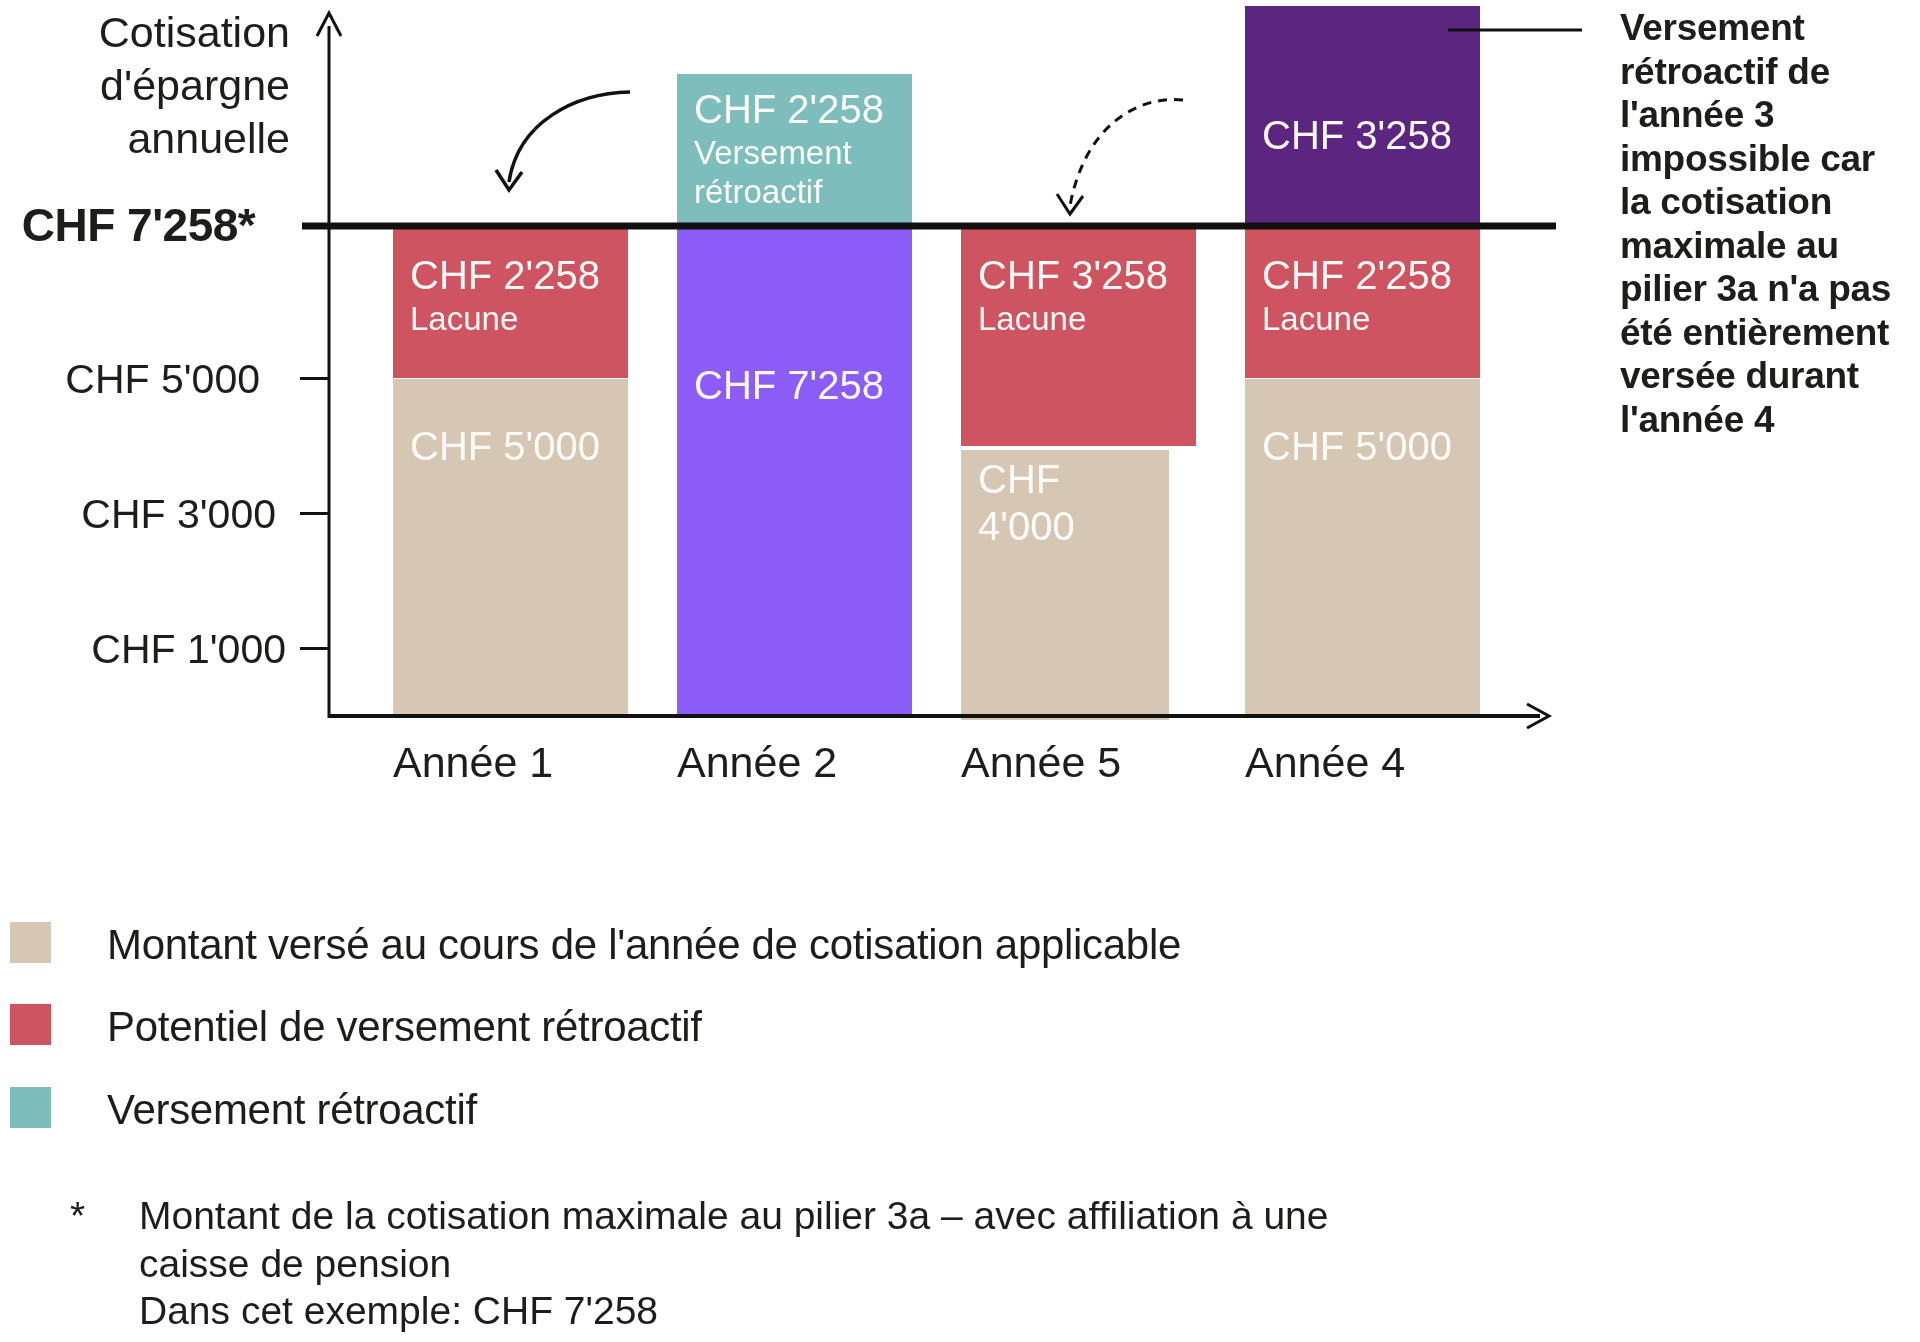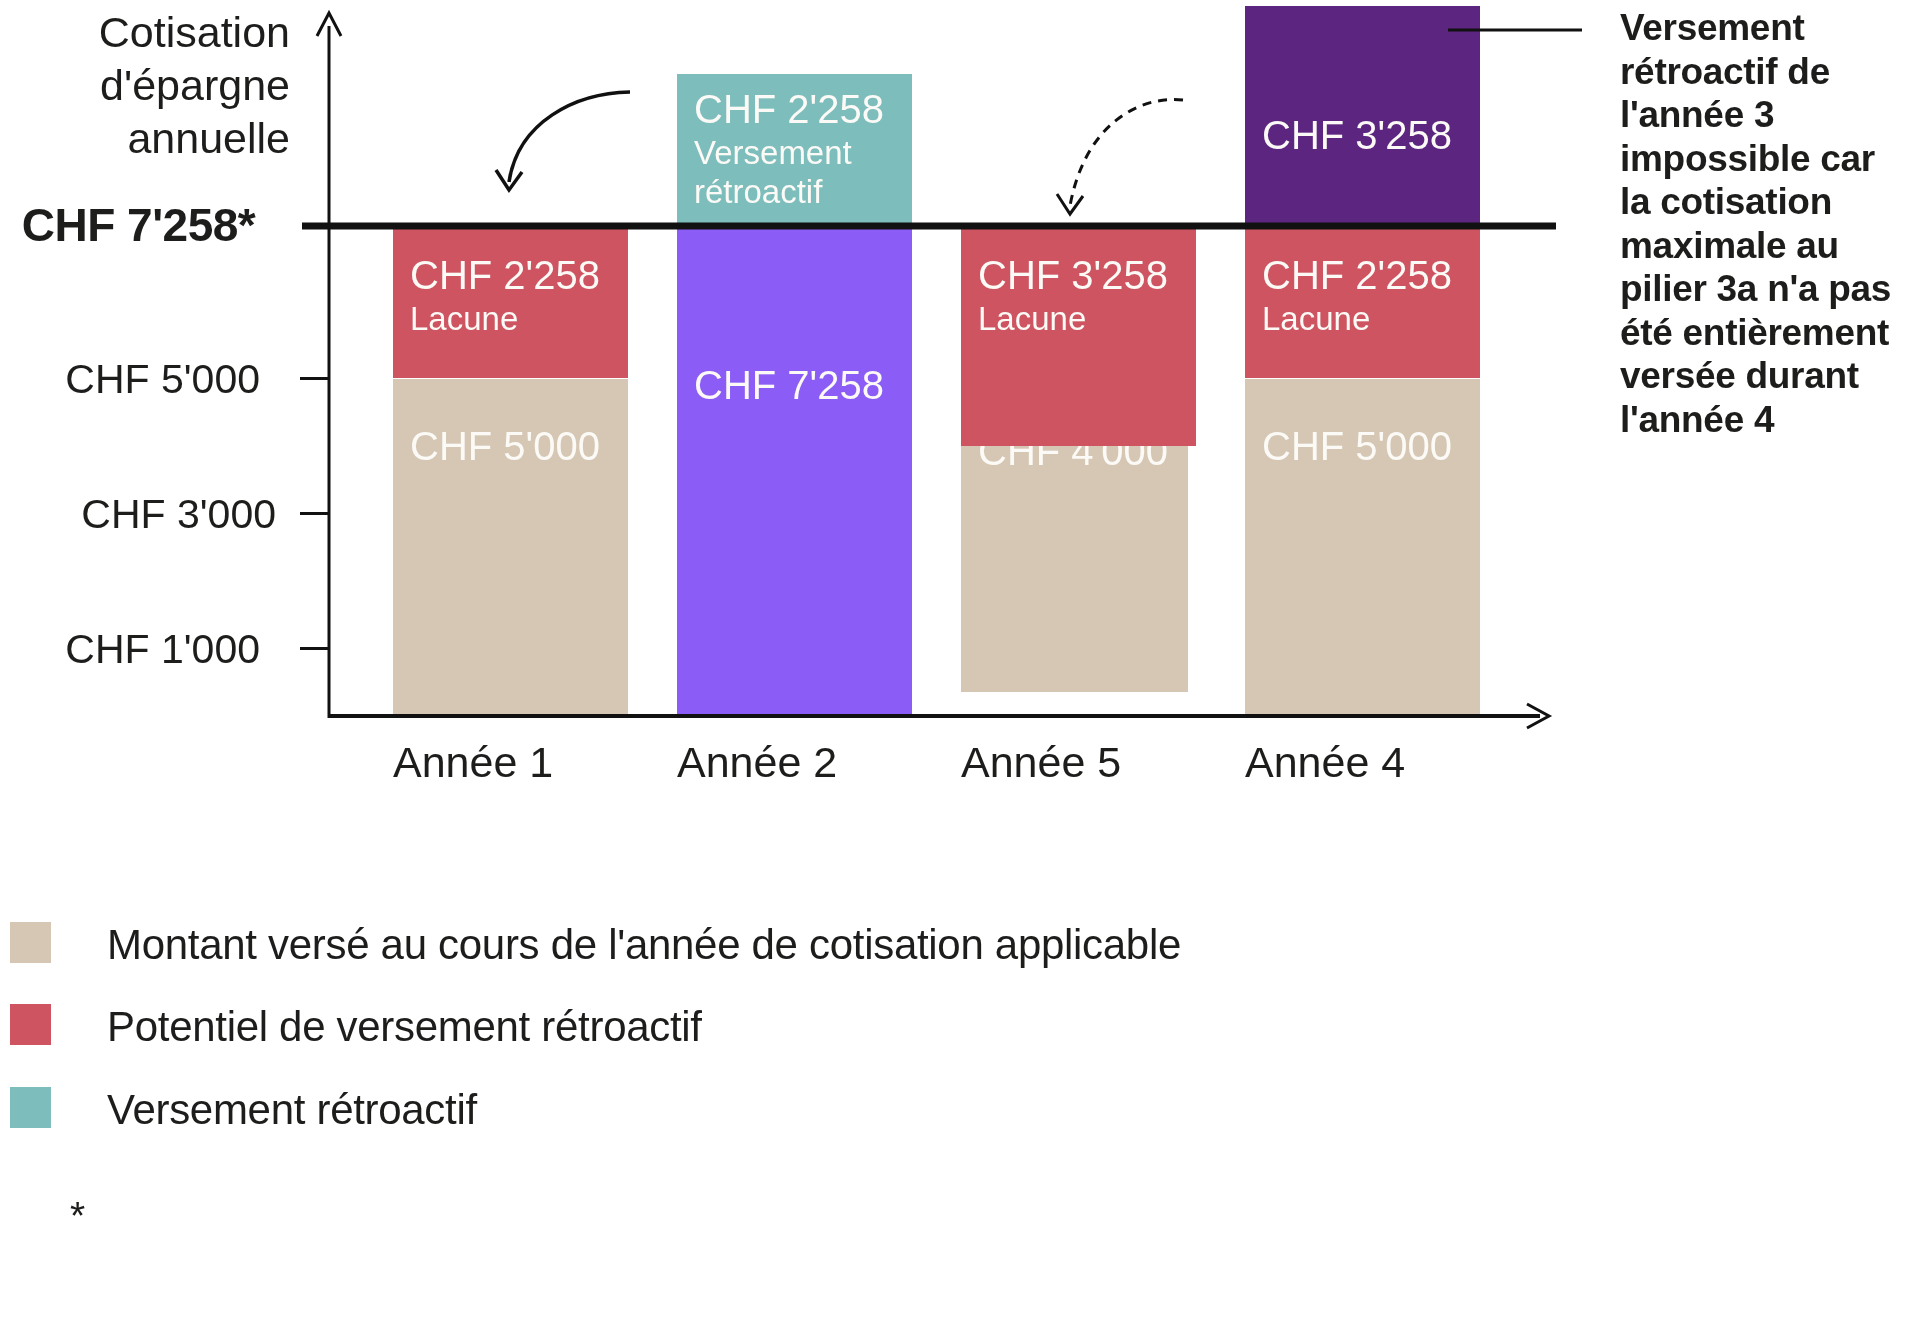--- a/index.html
+++ b/index.html
@@ -41,21 +41,21 @@
         <div class="seg-label" style="top: 26px;">CHF 2'258<div class="seg-sublabel">Lacune</div></div>
       </div>
       <div class="abs cat-label" style="left: 393px; width: 235px;">Année 1</div>
       <div class="bar-seg" style="left: 677px; top: 226.085px; width: 235px; height: 489.915px; background: #8b5cf6;">
         <div class="seg-label" style="top: 136px;">CHF 7'258</div>
       </div>
       <div class="bar-seg" style="left: 677px; top: 73.67px; width: 235px; height: 152.415px; background: rgb(125, 189, 188);">
         <div class="seg-label" style="top: 12px;">CHF 2'258<div class="seg-sublabel">Versement rétroactif</div></div>
       </div>
       <div class="abs cat-label" style="left: 677px; width: 235px;">Année 2</div>
-      <div class="bar-seg" style="left: 961px; top: 422px; width: 227px; height: 270px; background: rgb(213, 199, 180);">
+      <div class="bar-seg" style="left: 961px; top: 450px; width: 208px; height: 270px; background: rgb(213, 199, 180);">
         <div class="seg-label" style="top: 6px;">CHF 4'000</div>
       </div>
       <div class="bar-seg" style="left: 961px; top: 226.085px; width: 235px; height: 219.915px; background: rgb(205, 84, 96);">
         <div class="seg-label" style="top: 26px;">CHF 3'258<div class="seg-sublabel">Lacune</div></div>
       </div>
       <div class="abs cat-label" style="left: 961px; width: 235px;">Année 5</div>
       <div class="bar-seg" style="left: 1245px; top: 378.5px; width: 235px; height: 337.5px; background: rgb(213, 199, 180);">
         <div class="seg-label" style="top: 44px;">CHF 5'000</div>
       </div>
       <div class="bar-seg" style="left: 1245px; top: 226.085px; width: 235px; height: 152.415px; background: rgb(205, 84, 96);">
@@ -90,21 +90,21 @@
     <line x1="1448" y1="30" x2="1582" y2="30" stroke="#111111" stroke-width="3"></line>
   </svg>
 
   <div id="ylabel" class="abs pre">Cotisation
 d'épargne
 annuelle</div>
   <div id="maxlabel" class="abs">CHF 7'258*</div>
   <div id="tick-labels-layer" class="abs" style="left:0;top:0;">
       <div class="abs ytick-label" style="top: 353.5px;">CHF 5'000</div>
       <div class="abs ytick-label" style="top: 488.5px; margin-left: 16px;">CHF 3'000</div>
-      <div class="abs ytick-label" style="top: 623.5px;">CHF 1'000</div>
+      <div class="abs ytick-label" style="top: 623.5px; padding-left: 26px;">CHF 1'000</div>
     </div>
 
   <div id="side-note" class="abs pre">Versement
 rétroactif de
 l'année 3
 impossible car
 la cotisation
 maximale au
 pilier 3a n'a pas
 été entièrement
@@ -114,14 +114,17 @@
   <div id="legend">
     <div class="legend-swatch" style="top: 922px; background: rgb(213, 199, 180);"></div>
     <div class="legend-label" style="top:920px;">Montant versé au cours de l'année de cotisation applicable</div>
     <div class="legend-swatch" style="top: 1004px; background: rgb(205, 84, 96);"></div>
     <div class="legend-label" style="top:1002px;">Potentiel de versement rétroactif</div>
     <div class="legend-swatch" style="top: 1087px; background: rgb(125, 189, 188);"></div>
     <div class="legend-label" style="top:1085px;">Versement rétroactif</div>
   </div>
 
   <div id="footnote-marker" class="abs">*</div>
+  <div id="footnote-text" class="abs pre">Montant de la cotisation maximale au pilier 3a – avec affiliation à une
+caisse de pension
+Dans cet exemple: CHF 7'258</div>
 
 </div>
 
 </body></html>

